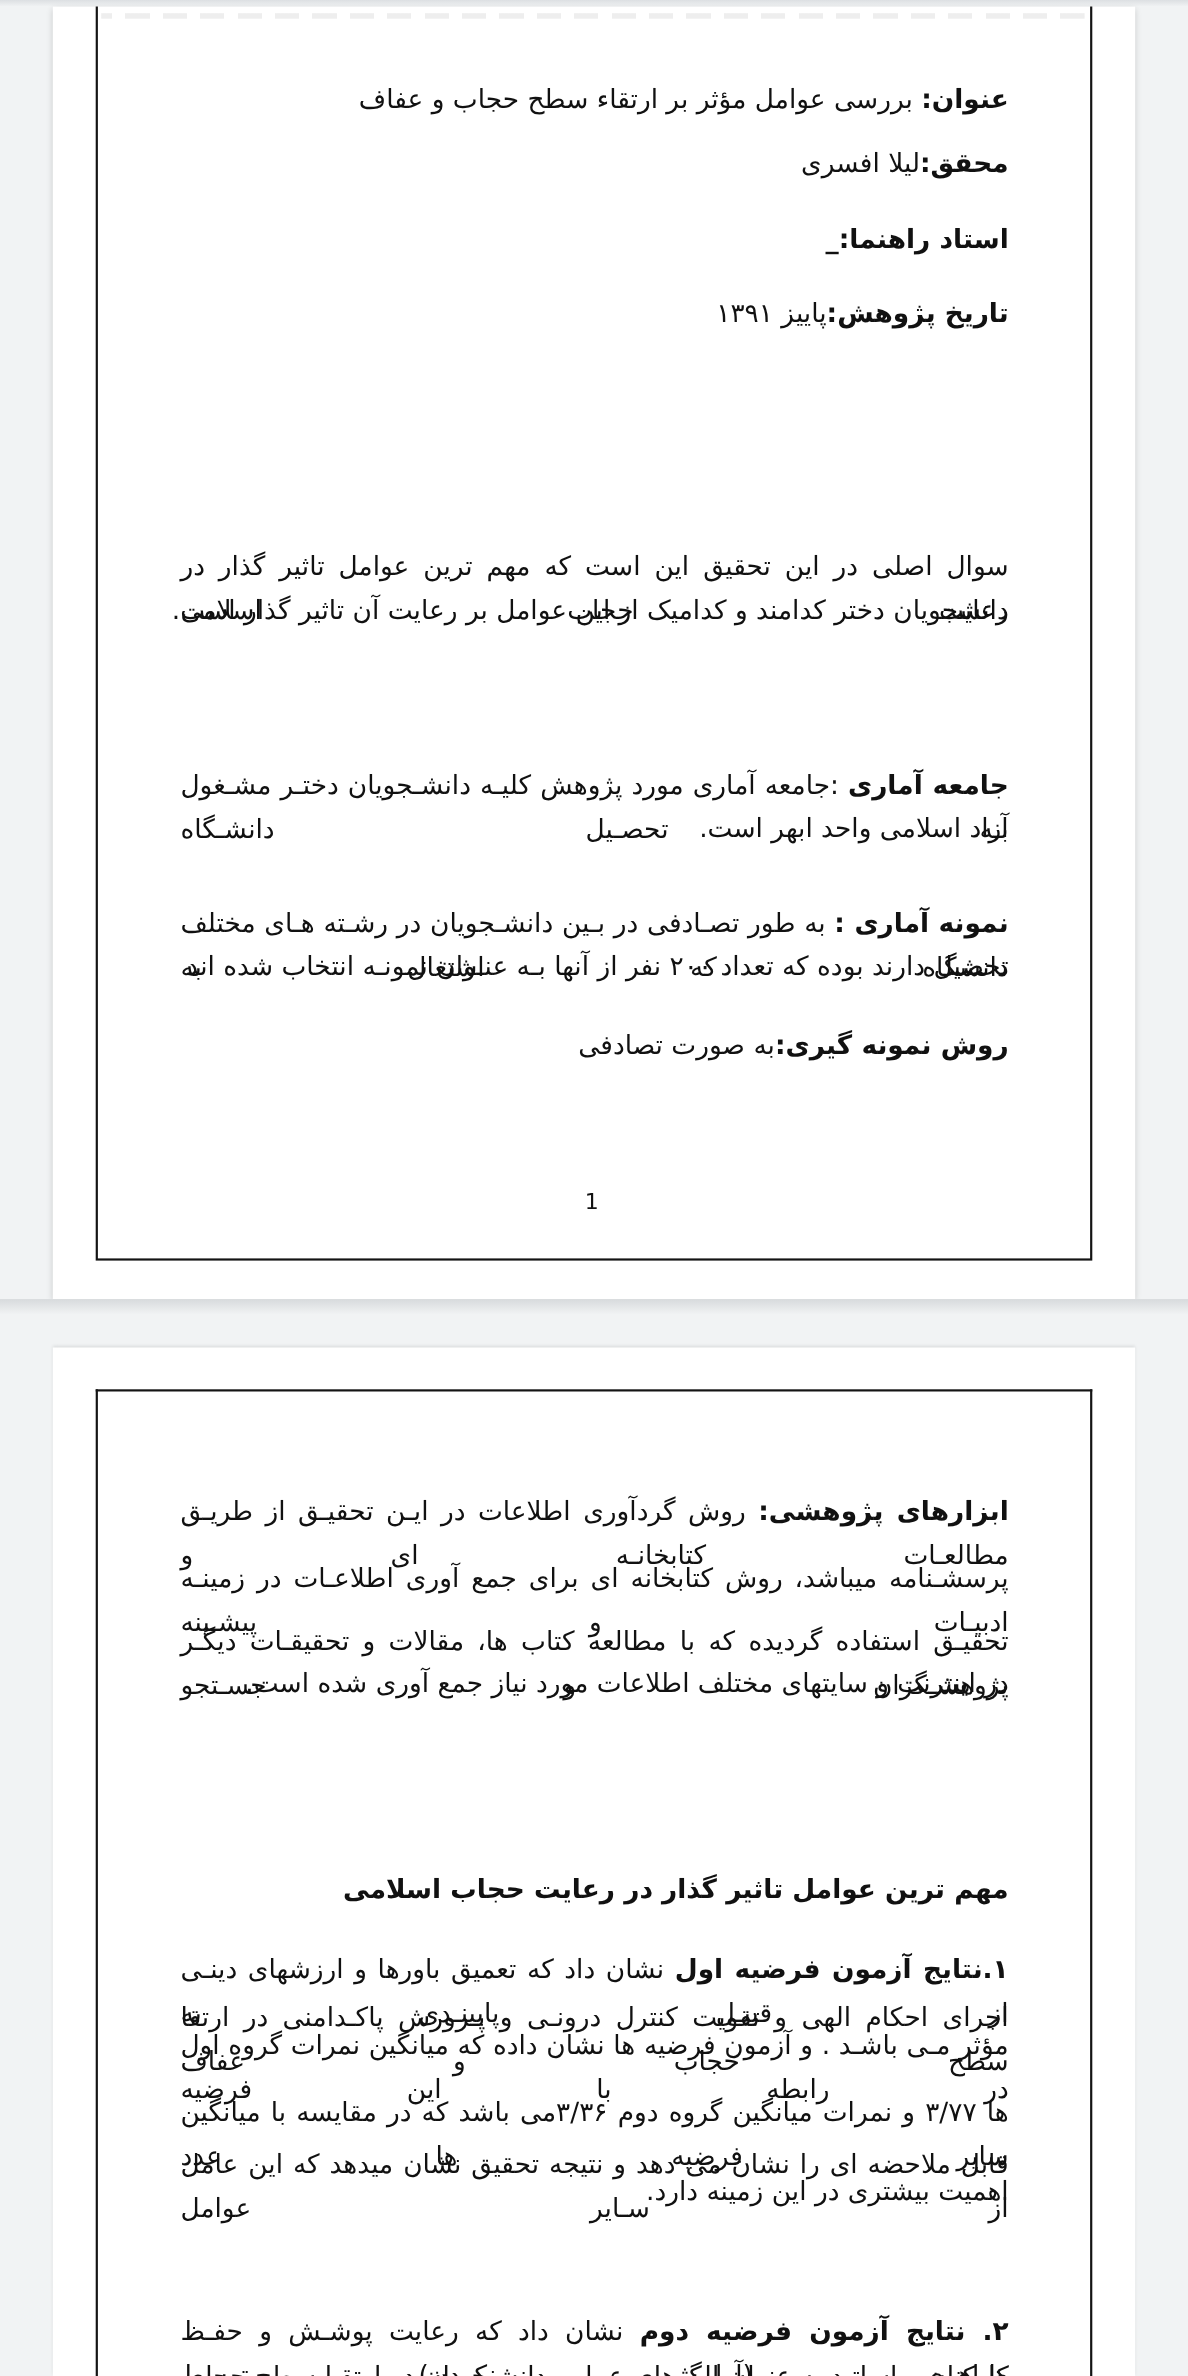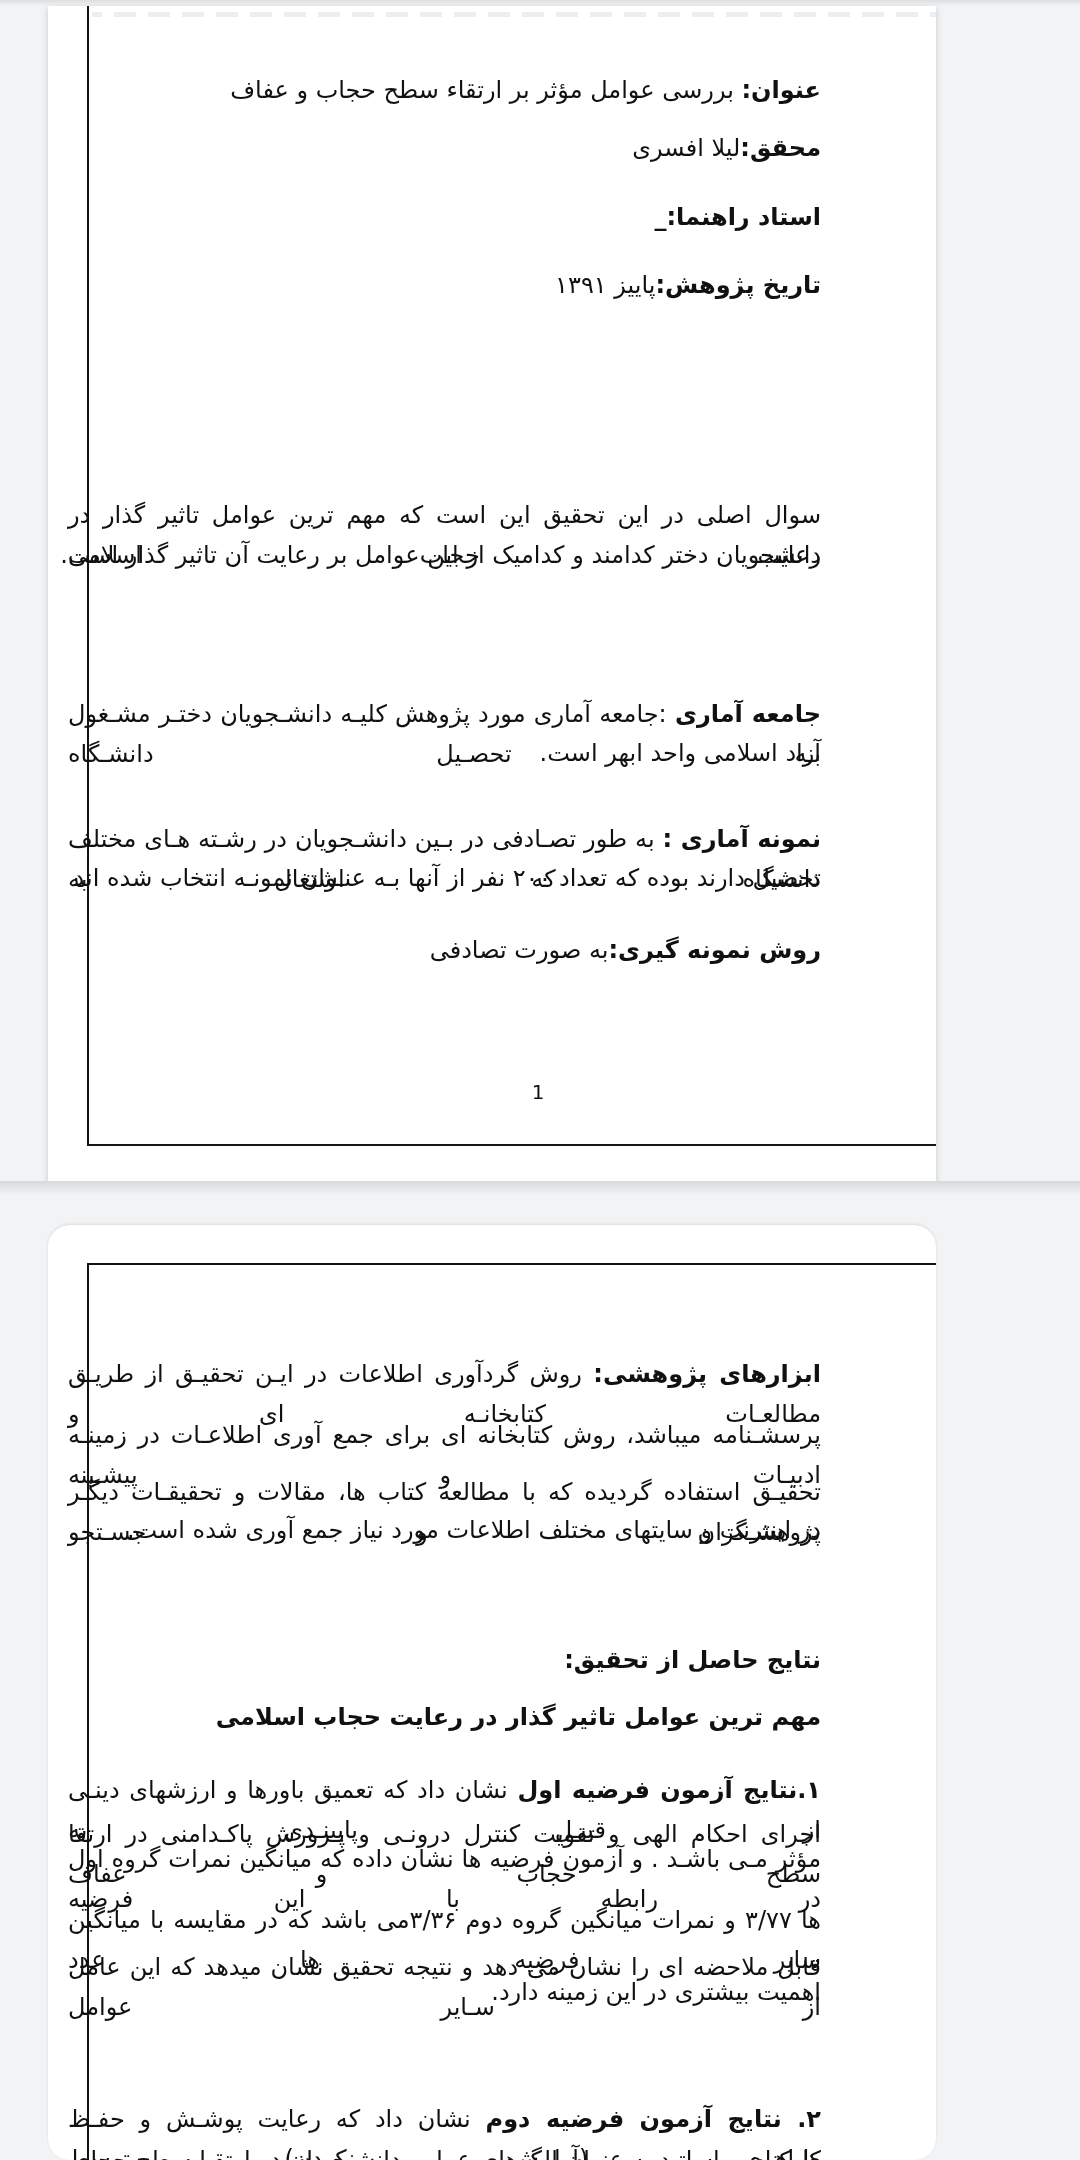--- a/index.html
+++ b/index.html
@@ -8,26 +8,26 @@
     background:#f1f3f4;
     font-family:"DejaVu Sans", sans-serif;
   }
   .viewer{position:relative;width:1080px;height:2160px;background:#f1f3f4;}
   .top-shadow{
     position:absolute;top:0;left:0;right:0;height:6px;
     background:linear-gradient(180deg,#dcdfe2,rgba(241,243,244,0));
     z-index:5;pointer-events:none;
   }
   .page{
-    position:absolute;left:48px;width:888px;background:#ffffff;
+    position:absolute;left:48px;width:984px;background:#ffffff;
     box-shadow:0 2px 6px rgba(0,0,0,0.18);
     overflow:hidden;
   }
   .page1{top:6px;height:1175px;}
-  .page2{top:1225px;height:935px;box-shadow:0 -1px 3px rgba(0,0,0,0.10);border-radius:22px;}
+  .page2{top:1225px;height:935px;box-shadow:0 -1px 3px rgba(0,0,0,0.10);}
   .pageborder{
     position:absolute;left:39px;width:902px;
     border:2px solid #141414;
   }
   .page1 .pageborder{top:-24px;height:1160px;}
   .page2 .pageborder{top:38px;height:920px;border-bottom:none;}
   .dashes{
     position:absolute;top:6px;left:44px;width:894px;height:5px;
     background:repeating-linear-gradient(to left,#eeeeee 0 22px,rgba(255,255,255,0) 22px 34px);
   }
@@ -95,21 +95,20 @@
   <div class="gap"></div>
 
   <div class="page page2">
     <div class="pageborder"></div>
 
     <div class="line just" style="top:112px"><span class="b">ابزارهای پژوهشی:</span><span> روش گردآوری اطلاعات در ایـن تحقیـق از طریـق مطالعـات کتابخانـه ای و</span></div>
     <div class="line just" style="top:173px"><span>پرسشـنامه میباشد، روش کتابخانه ای برای جمع آوری اطلاعـات در زمینـه ادبیـات و پیشـینه</span></div>
     <div class="line just" style="top:230px"><span>تحقیـق استفاده گردیده که با مطالعه کتاب ها، مقالات و تحقیقـات دیگـر پژوهشـگران و جسـتجو</span></div>
     <div class="line" style="top:285px"><span>در اینترنت و سایتهای مختلف اطلاعات مورد نیاز جمع آوری شده است.</span></div>
 
-    <div class="line" style="top:415px"><span class="b">نتایج حاصل از تحقیق:</span></div>
     <div class="line" style="top:472px"><span class="b">مهم ترین عوامل تاثیر گذار در رعایت حجاب اسلامی</span></div>
 
     <div class="line just" style="top:528px"><span class="b">۱.نتایج آزمون فرضیه اول</span><span> نشان داد که تعمیق باورها و ارزشهای دینـی از قبیـل پایبنـدی به</span></div>
     <div class="line just" style="top:572px"><span>اجرای احکام الهی و تقویت کنترل درونـی و پـرورش پاکـدامنی در ارتقا سطح حجاب و عفاف</span></div>
     <div class="line just" style="top:597px"><span>مؤثر مـی باشـد . و آزمون فرضیه ها نشان داده که میانگین نمرات گروه اول در رابطه با این فرضیه</span></div>
     <div class="line just" style="top:658px"><span>ها ۳/۷۷  و نمرات میانگین گروه دوم ۳/۳۶می باشد که در مقایسه با میانگین سایر فرضیه ها عدد</span></div>
     <div class="line just" style="top:705px"><span>قابل ملاحضه ای را نشان می دهد و نتیجه تحقیق نشان میدهد که این عامل از سـایر عوامل</span></div>
     <div class="line" style="top:747px"><span>اهمیت بیشتری در این زمینه دارد.</span></div>
 
     <div class="line just" style="top:857px"><span class="b">۲. نتایج آزمون فرضیه دوم</span><span> نشان داد که رعایت پوشـش و حفـظ ظـاهری (آرایـش نکردن) توسط</span></div>

